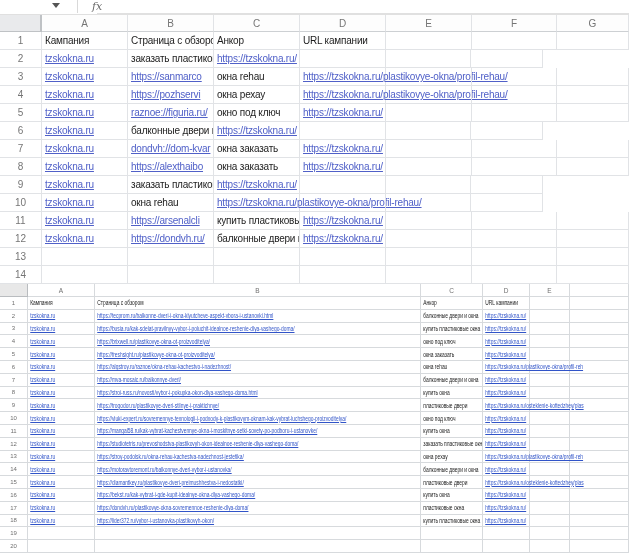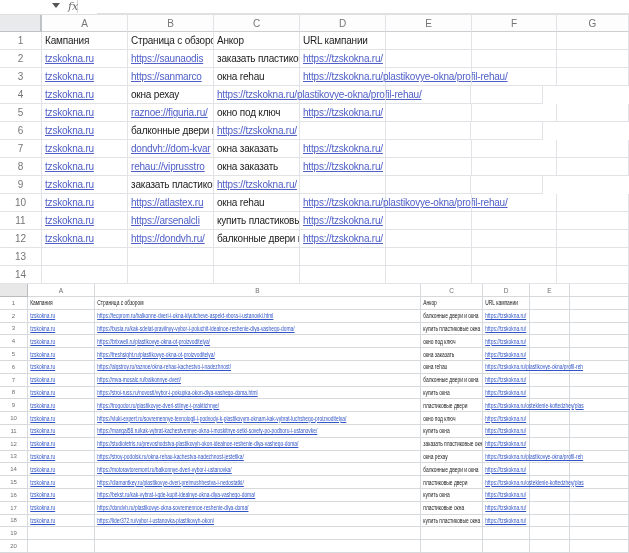--- a/index.html
+++ b/index.html
@@ -3,21 +3,21 @@
 <meta charset="utf-8">
 <style>
   html,body{margin:0;padding:0;}
   body{width:629px;height:553px;overflow:hidden;background:#fff;position:relative;
        font-family:"Liberation Sans","DejaVu Sans",sans-serif;}
   
   #fbar{position:absolute;left:0;top:0;width:629px;height:14px;background:#fff;}
   #fbar .caret{position:absolute;left:52px;top:3px;width:0;height:0;
       border-left:4px solid transparent;border-right:4px solid transparent;border-top:5px solid #555;}
   #fbar .vdiv{position:absolute;left:77px;top:0;width:1px;height:13px;background:#d9d9d9;}
-  #fbar .fx{position:absolute;left:68px;top:0;font:italic 11px "DejaVu Serif",serif;color:#6b6b6b;}
+  #fbar .fx{position:absolute;left:92px;top:0;font:italic 11px "DejaVu Serif",serif;color:#6b6b6b;}
   #fbar .hline{position:absolute;left:97px;right:0;top:13px;height:1px;background:#e0e0e0;}
   
   .sheet{position:absolute;left:0;}
   .r{display:flex;}
   .cd,.ch,.rn,.corner{flex:none;box-sizing:border-box;border-right:1px solid var(--g);
       border-bottom:1px solid var(--g);display:flex;align-items:center;}
   .ch,.rn{justify-content:center;color:#757575;}
   .cd{overflow:visible;}
   .cd.clip{overflow:hidden;}
   .cd span{white-space:nowrap;padding-left:3px;color:#1c1c1c;}
@@ -73,23 +73,20 @@
       </div>
       <div class="cd" style="width: 86px; height: 18px;"></div>
       <div class="cd" style="width: 85px; height: 18px;"></div>
       <div class="cd" style="width: 72px; height: 18px;"></div>
     </div>
     <div class="r">
       <div class="rn" style="width: 42px; height: 18px;">2</div>
       <div class="cd link" style="width: 86px; height: 18px;">
         <span>tzskokna.ru</span>
       </div>
-      <div class="cd clip link" style="width: 86px; height: 18px;">
-        <span>https://saunaodis</span>
-      </div>
       <div class="cd clip" style="width: 86px; height: 18px;">
         <span>заказать пластиковые окна</span>
       </div>
       <div class="cd link" style="width: 86px; height: 18px;">
         <span>https://tzskokna.ru/</span>
       </div>
       <div class="cd" style="width: 86px; height: 18px;"></div>
       <div class="cd" style="width: 85px; height: 18px;"></div>
       <div class="cd" style="width: 72px; height: 18px;"></div>
     </div>
@@ -109,20 +106,23 @@
       </div>
       <div class="cd" style="width: 86px; height: 18px;"></div>
       <div class="cd" style="width: 85px; height: 18px;"></div>
       <div class="cd" style="width: 72px; height: 18px;"></div>
     </div>
     <div class="r">
       <div class="rn" style="width: 42px; height: 18px;">4</div>
       <div class="cd link" style="width: 86px; height: 18px;">
         <span>tzskokna.ru</span>
       </div>
+      <div class="cd clip link" style="width: 86px; height: 18px;">
+        <span>https://pozhservi</span>
+      </div>
       <div class="cd clip" style="width: 86px; height: 18px;">
         <span>окна рехау</span>
       </div>
       <div class="cd link" style="width: 86px; height: 18px;">
         <span>https://tzskokna.ru/plastikovye-okna/profil-rehau/</span>
       </div>
       <div class="cd" style="width: 86px; height: 18px;"></div>
       <div class="cd" style="width: 85px; height: 18px;"></div>
       <div class="cd" style="width: 72px; height: 18px;"></div>
     </div>
@@ -176,21 +176,21 @@
       <div class="cd" style="width: 86px; height: 18px;"></div>
       <div class="cd" style="width: 85px; height: 18px;"></div>
       <div class="cd" style="width: 72px; height: 18px;"></div>
     </div>
     <div class="r">
       <div class="rn" style="width: 42px; height: 18px;">8</div>
       <div class="cd link" style="width: 86px; height: 18px;">
         <span>tzskokna.ru</span>
       </div>
       <div class="cd clip link" style="width: 86px; height: 18px;">
-        <span>rehau://viprusstro</span>
+        <span>https://alexthaibo</span>
       </div>
       <div class="cd clip" style="width: 86px; height: 18px;">
         <span>окна заказать</span>
       </div>
       <div class="cd link" style="width: 86px; height: 18px;">
         <span>https://tzskokna.ru/</span>
       </div>
       <div class="cd" style="width: 86px; height: 18px;"></div>
       <div class="cd" style="width: 85px; height: 18px;"></div>
       <div class="cd" style="width: 72px; height: 18px;"></div>
@@ -207,23 +207,20 @@
         <span>https://tzskokna.ru/</span>
       </div>
       <div class="cd" style="width: 86px; height: 18px;"></div>
       <div class="cd" style="width: 85px; height: 18px;"></div>
       <div class="cd" style="width: 72px; height: 18px;"></div>
     </div>
     <div class="r">
       <div class="rn" style="width: 42px; height: 18px;">10</div>
       <div class="cd link" style="width: 86px; height: 18px;">
         <span>tzskokna.ru</span>
-      </div>
-      <div class="cd clip link" style="width: 86px; height: 18px;">
-        <span>https://atlastex.ru</span>
       </div>
       <div class="cd clip" style="width: 86px; height: 18px;">
         <span>окна rehau</span>
       </div>
       <div class="cd link" style="width: 86px; height: 18px;">
         <span>https://tzskokna.ru/plastikovye-okna/profil-rehau/</span>
       </div>
       <div class="cd" style="width: 86px; height: 18px;"></div>
       <div class="cd" style="width: 85px; height: 18px;"></div>
       <div class="cd" style="width: 72px; height: 18px;"></div>

